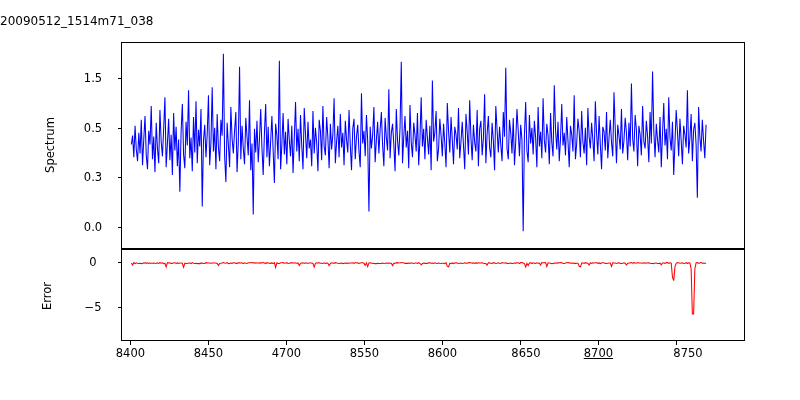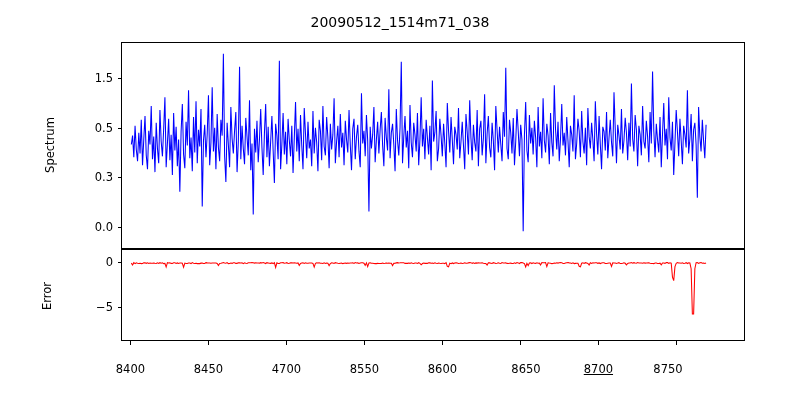--- a/index.html
+++ b/index.html
@@ -13,22 +13,21 @@
     height: 400px;
     background: #ffffff;
     font-family: "DejaVu Sans", sans-serif;
     overflow: hidden;
   }
   #title {
     position: absolute;
     left: 0;
     top: 14px;
     width: 800px;
-    text-align: center;
-    font-size: 14px;
+    font-size: 12px;
     color: #000000;
     letter-spacing: 0px;
   }
   
   .axes {
     position: absolute;
     box-sizing: border-box;
     border: 1.1px solid #000000;
     background: transparent;
   }
@@ -64,39 +63,38 @@
   }
   .xtick-mark {
     width: 1.1px;
     height: 3.5px;
     top: 341px;
   }
   .ytick-label {
     position: absolute;
     right: 0;
     width: 40px;
-    text-align: right;
+    text-align: center;
     font-size: 11.5px;
     color: #000000;
     transform: translateY(-50%);
   }
   .ytick-wrap {
     position: absolute;
     left: 67px;
     width: 46px;
   }
   .xtick-label {
     position: absolute;
     top: 346px;
     width: 60px;
     margin-left: -30px;
     text-align: center;
     font-size: 11.5px;
     color: #000000;
-    margin-top: 16px;
   }
   
   #ylabel-spectrum, #ylabel-error {
     position: absolute;
     font-size: 11.5px;
     color: #000000;
     transform-origin: 50% 50%;
     transform: rotate(-90deg);
     text-align: center;
     white-space: nowrap;
@@ -173,19 +171,19 @@
       <div class="xtick-label" style="left: 286.4px;">4700</div>
       <div class="tick-mark xtick-mark" style="left: 364.4px;"></div>
       <div class="xtick-label" style="left: 364.4px;">8550</div>
       <div class="tick-mark xtick-mark" style="left: 442.4px;"></div>
       <div class="xtick-label" style="left: 442.4px;">8600</div>
       <div class="tick-mark xtick-mark" style="left: 520.4px;"></div>
       <div class="xtick-label" style="left: 526px;">8650</div>
       <div class="tick-mark xtick-mark" style="left: 598.4px;"></div>
       <div class="xtick-label" style="left: 598.4px; text-decoration: underline;">8700</div>
       <div class="tick-mark xtick-mark" style="left: 676.4px;"></div>
-      <div class="xtick-label" style="left: 668px;">8750</div>
+      <div class="xtick-label" style="left: 688px;">8750</div>
     </div>
 
   <div id="ylabel-spectrum">Spectrum</div>
   <div id="ylabel-error">Error</div>
 
 </div>
 
 </body></html>

